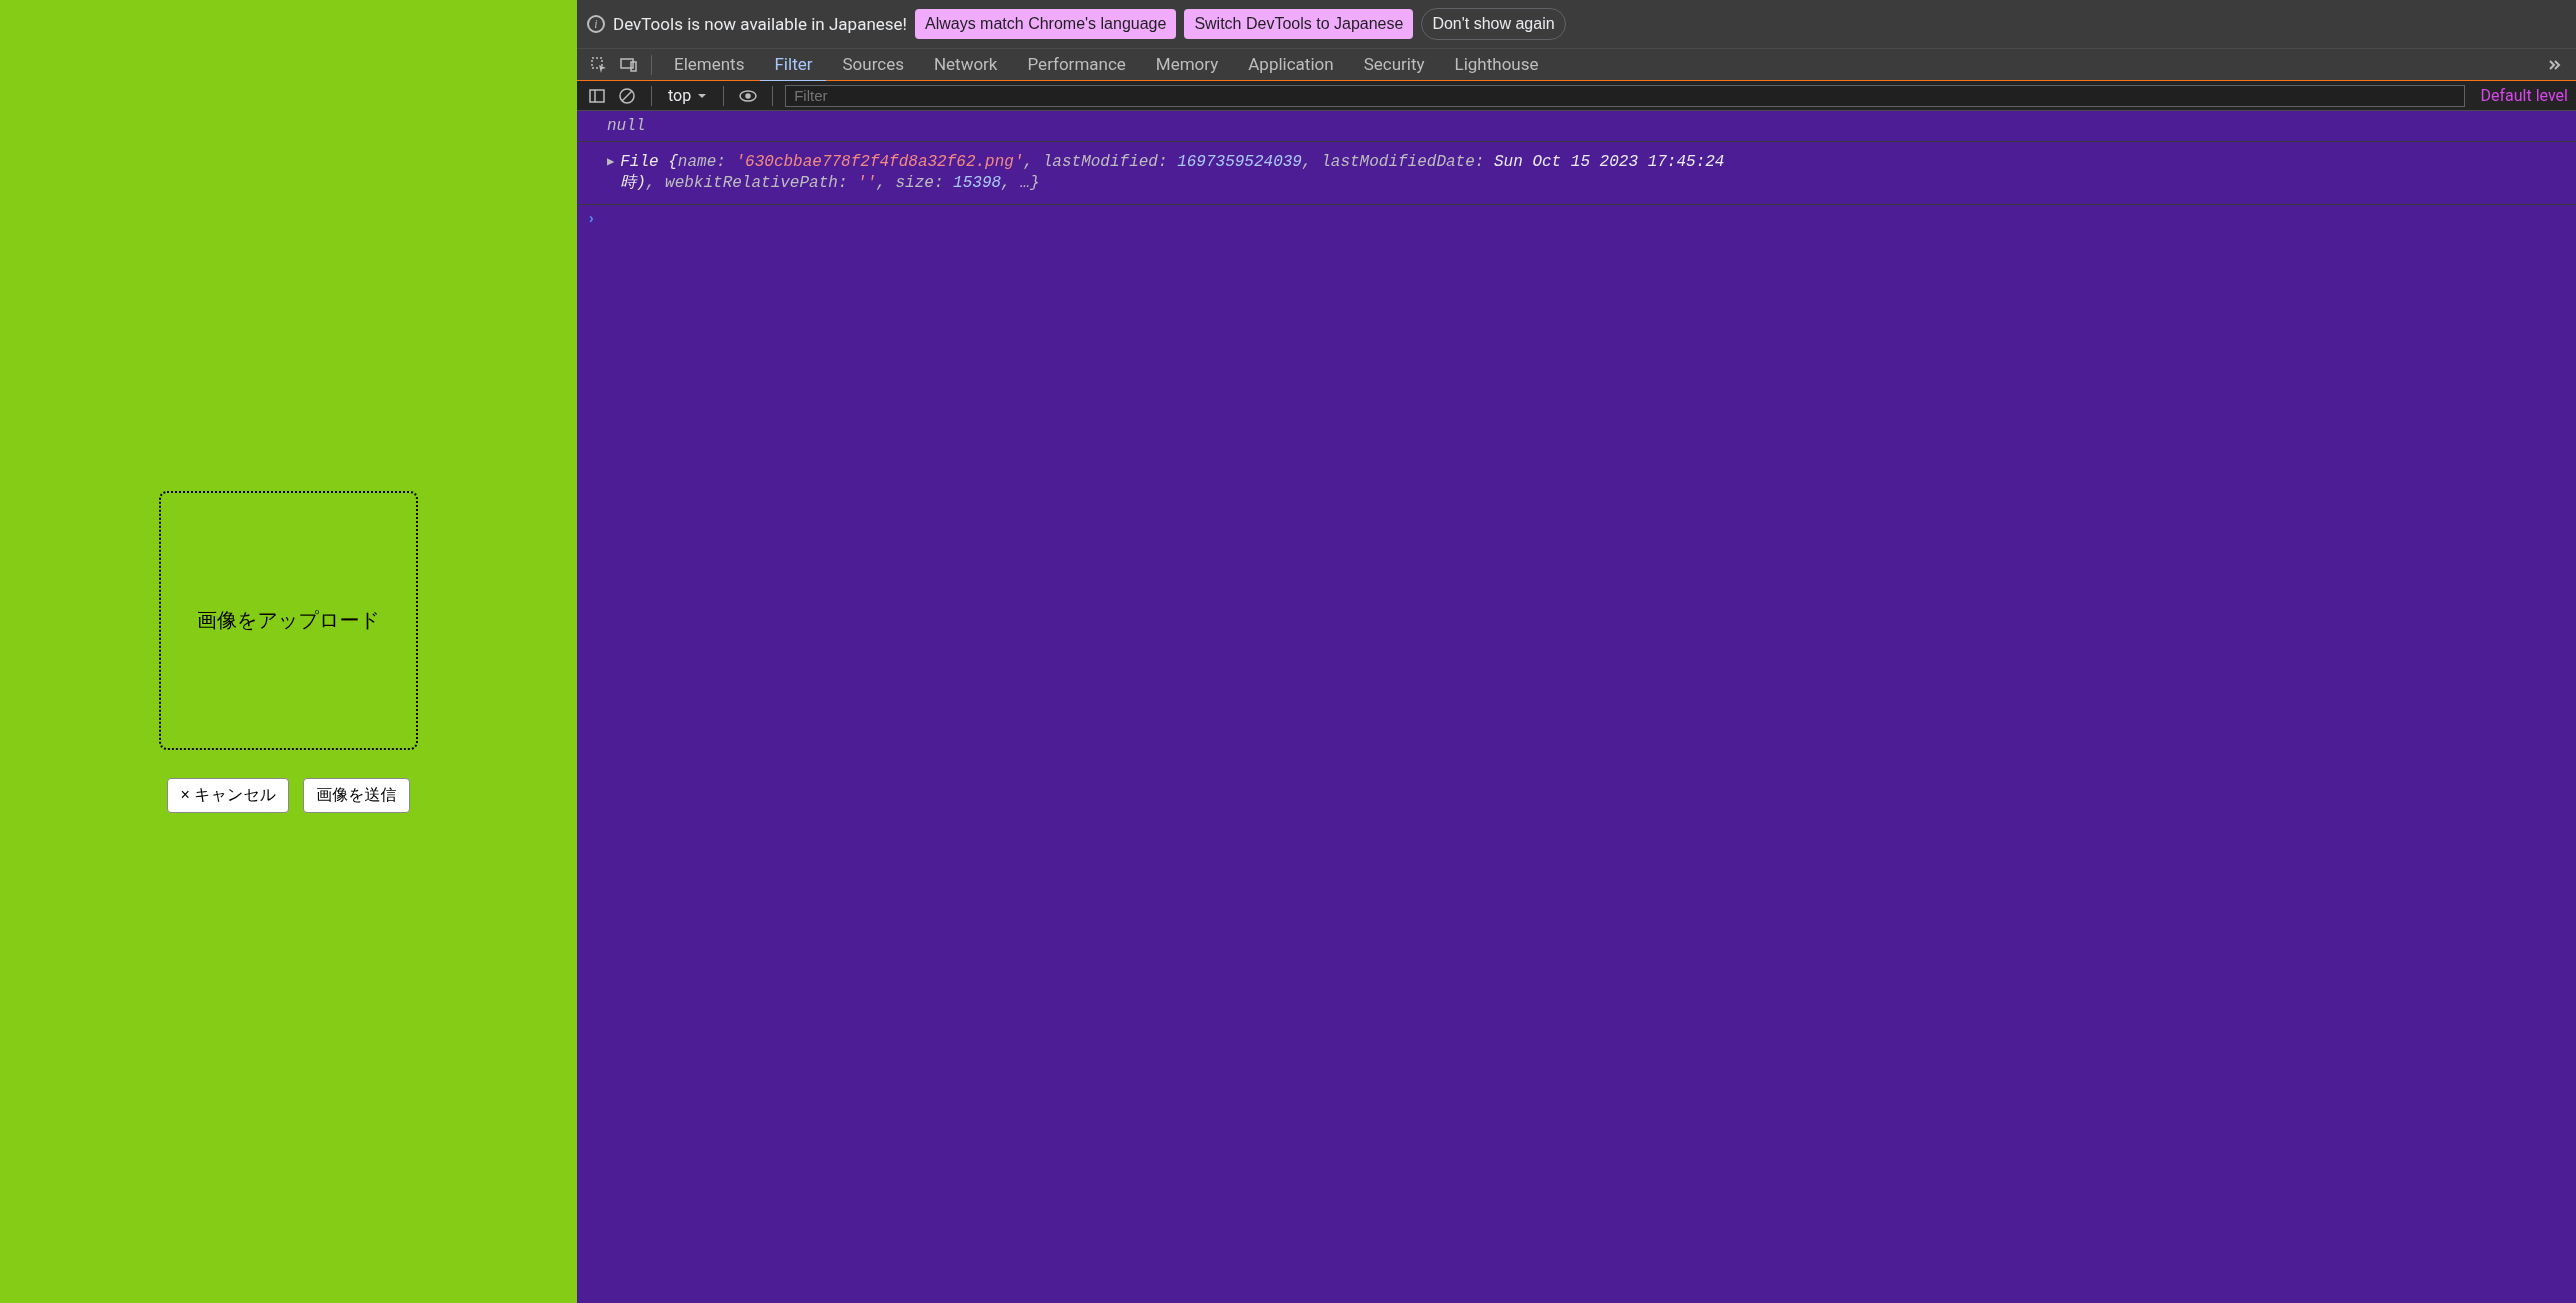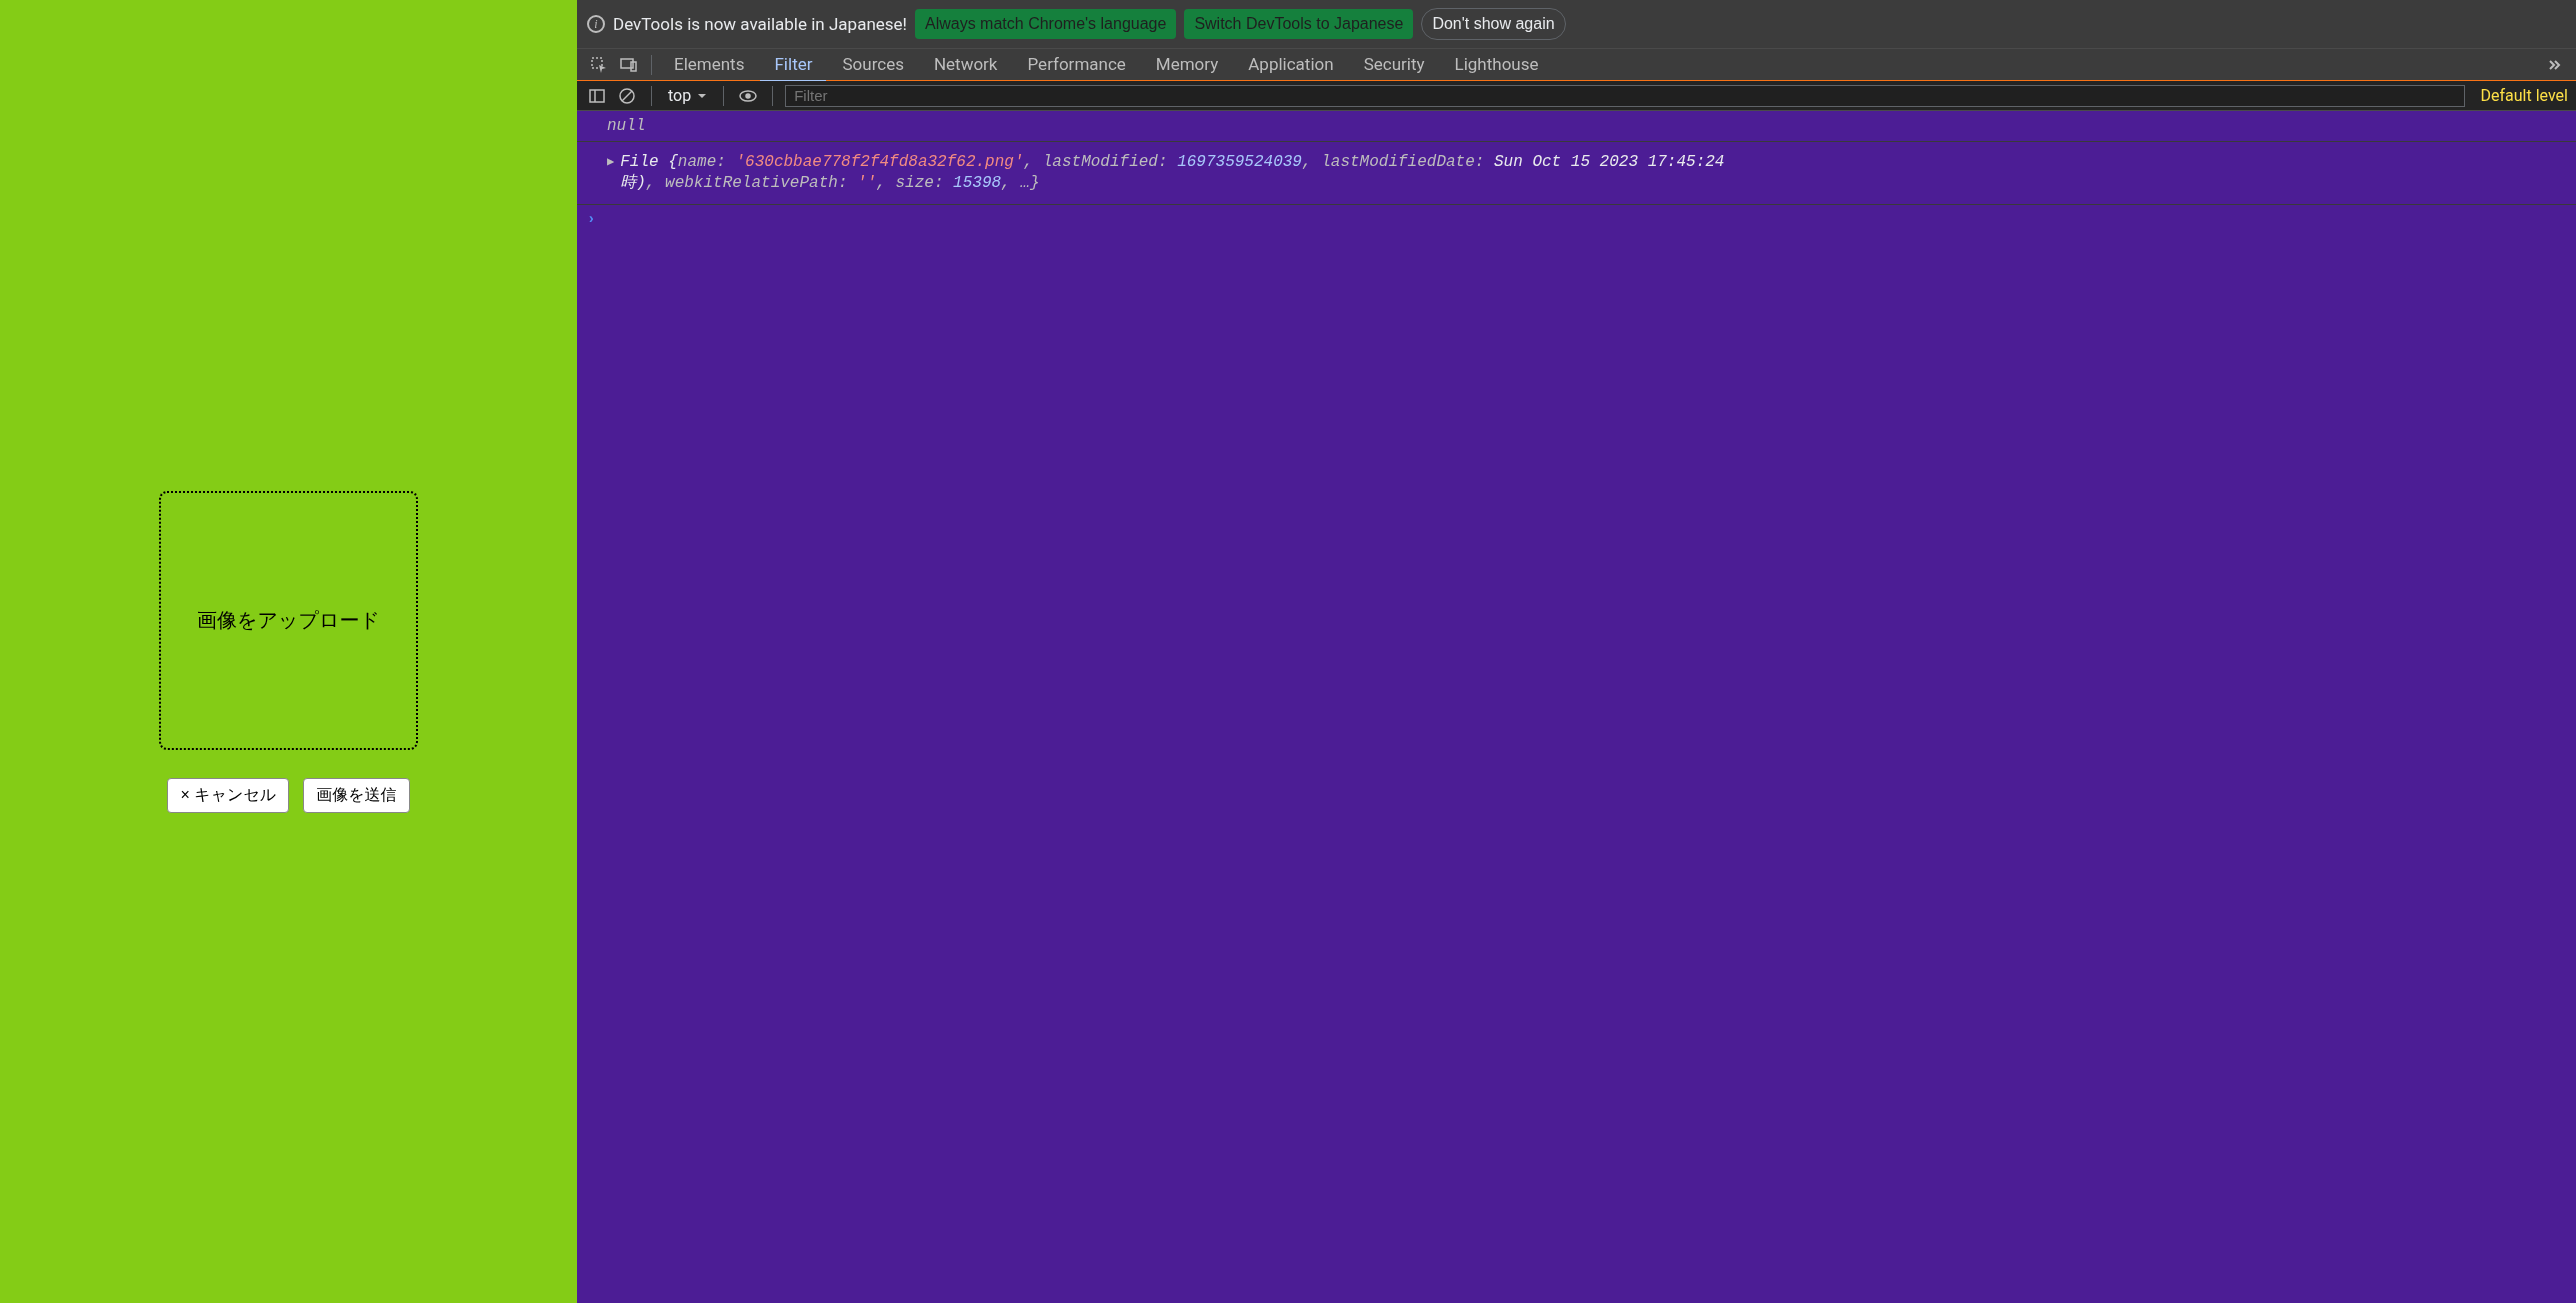--- a/index.html
+++ b/index.html
@@ -77,21 +77,21 @@
       font-size: 12px;
       font-family: Georgia, serif;
       font-style: italic;
       color: #bdbdbd;
       flex-shrink: 0;
     }
     .info-text {
       color: #e8eaed;
     }
     .pill-btn {
-      background: #15803d;
+      background: #f0abfc;
       color: #1f1f1f;
       border: none;
       border-radius: 4px;
       padding: 6px 10px;
       font-size: 16px;
       cursor: pointer;
     }
     .plain-btn {
       background: #3c3c3c;
       color: #e8eaed;
@@ -174,21 +174,21 @@
       flex: 1;
       background: #202020;
       border: 1px solid #5f6368;
       color: #bdbdbd;
       padding: 2px 8px;
       font-size: 15px;
       outline: none;
       height: 22px;
     }
     .default-levels {
-      color: #fde047;
+      color: #d946ef;
       white-space: nowrap;
       padding-left: 10px;
     }
     .console-body {
       flex: 1;
       background: #4c1d95;
       font-family: Menlo, Monaco, "Courier New", monospace;
       font-size: 16px;
       overflow: auto;
     }

